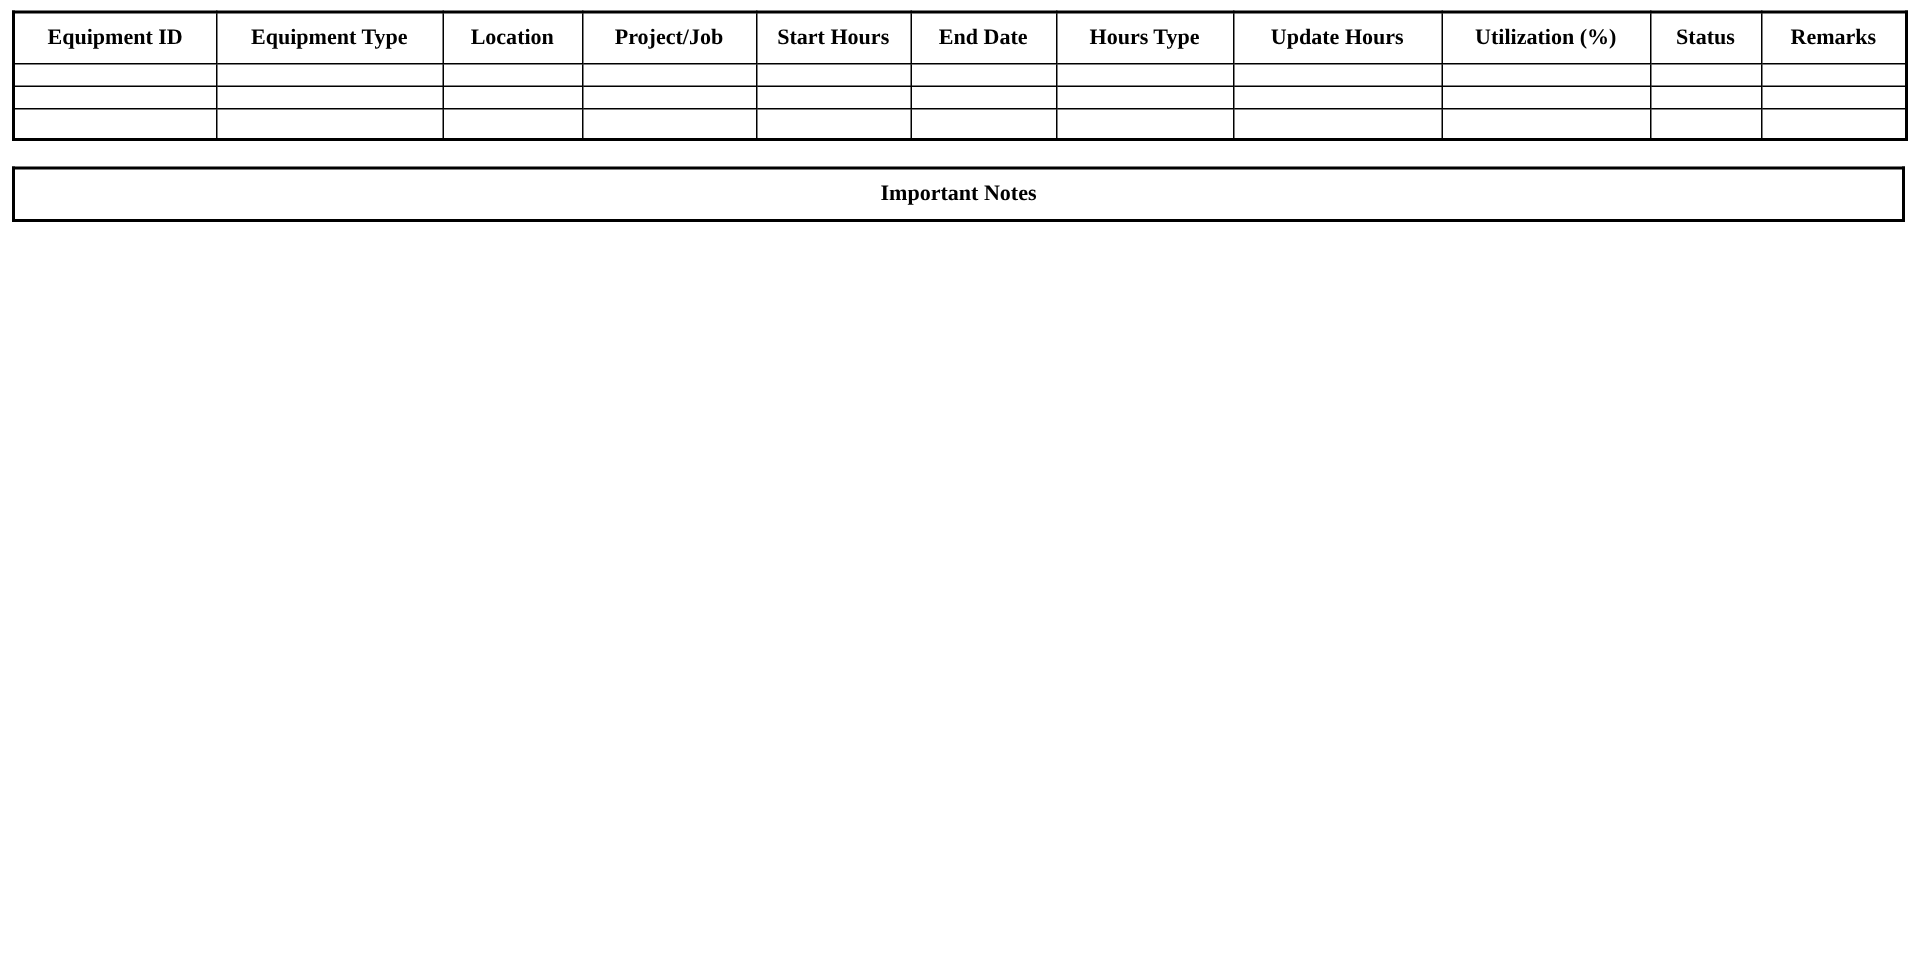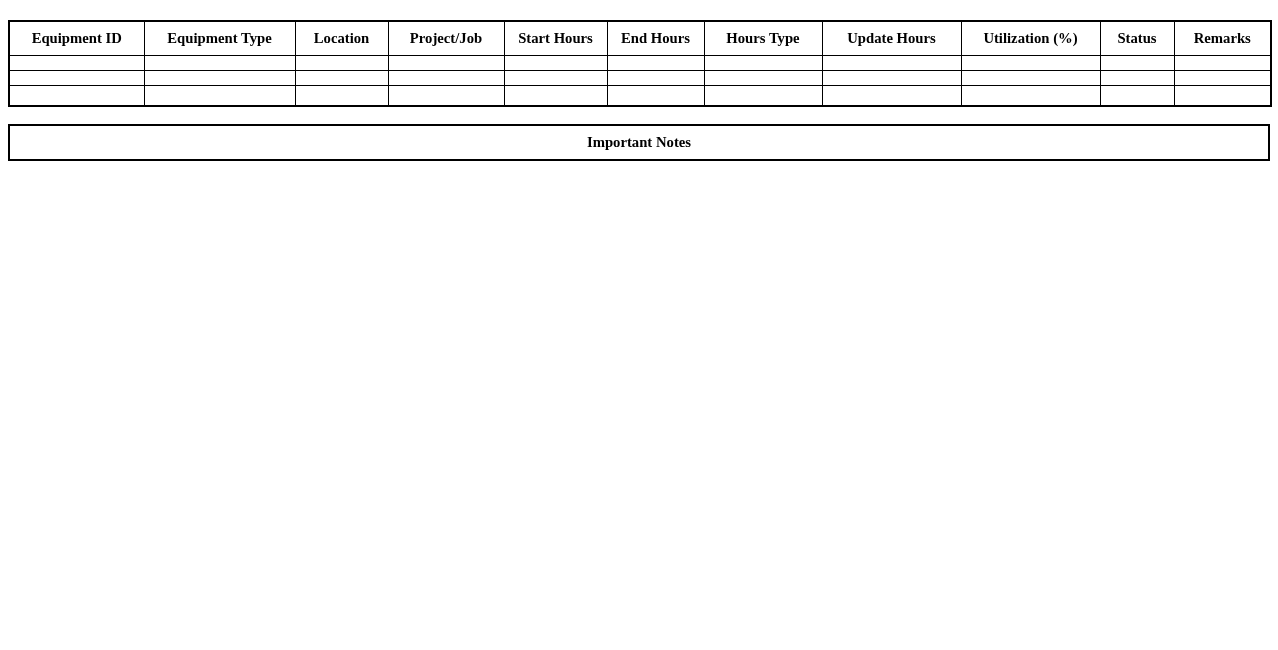--- a/index.html
+++ b/index.html
@@ -10,21 +10,21 @@
     color: #000000;
   }
   .page {
     width: 1278px;
     height: 650px;
     background: #ffffff;
     overflow: hidden;
     position: relative;
   }
   .doc {
-    padding: 20px 8px;
+    padding: 7px 8px;
   }
   table {
     border-collapse: collapse;
     table-layout: fixed;
     width: 1262px;
     border: 2px solid #000000;
     background: #ffffff;
   }
   th, td {
     border: 1px solid #000000;
@@ -85,21 +85,21 @@
         <col style="width:74px">
         <col style="width:97px">
       </colgroup>
       <thead>
         <tr>
           <th>Equipment ID</th>
           <th>Equipment Type</th>
           <th>Location</th>
           <th>Project/Job</th>
           <th>Start Hours</th>
-          <th>End Hours</th>
+          <th>End Date</th>
           <th>Hours Type</th>
           <th>Update Hours</th>
           <th>Utilization (%)</th>
           <th>Status</th>
           <th>Remarks</th>
         </tr>
       </thead>
       <tbody id="eq-body">
           <tr>
             <td class="ec"></td>

